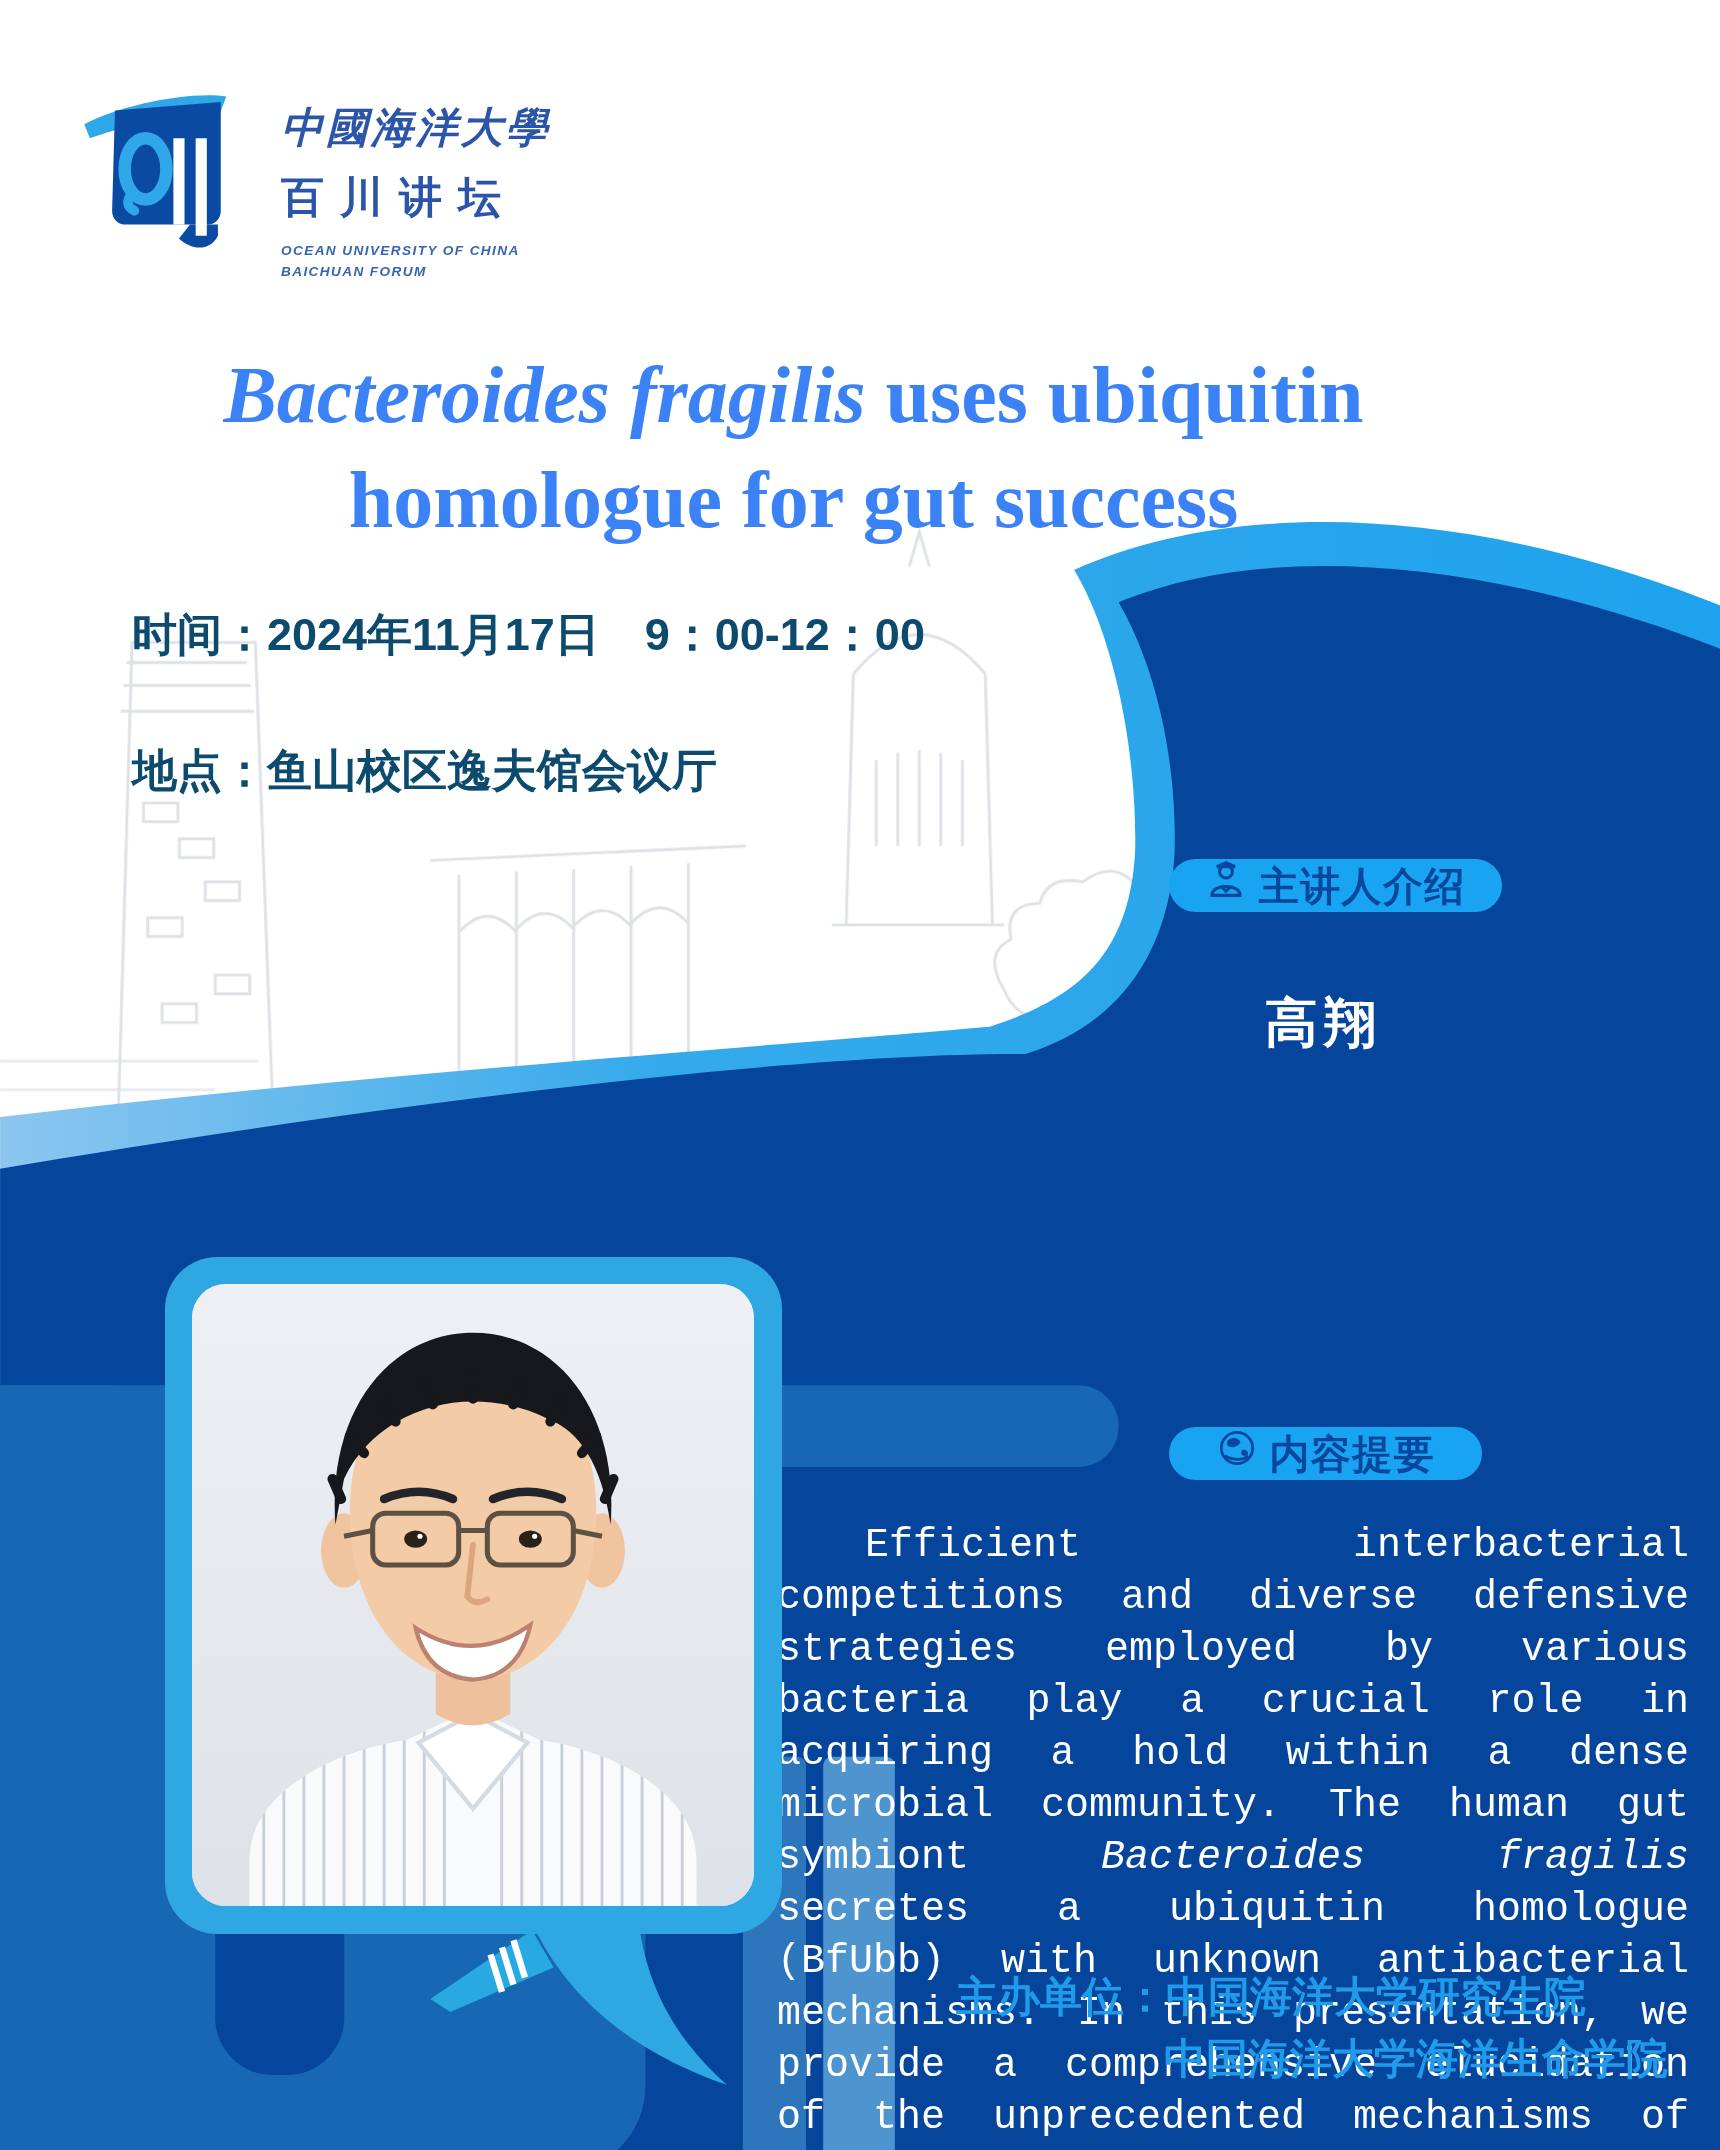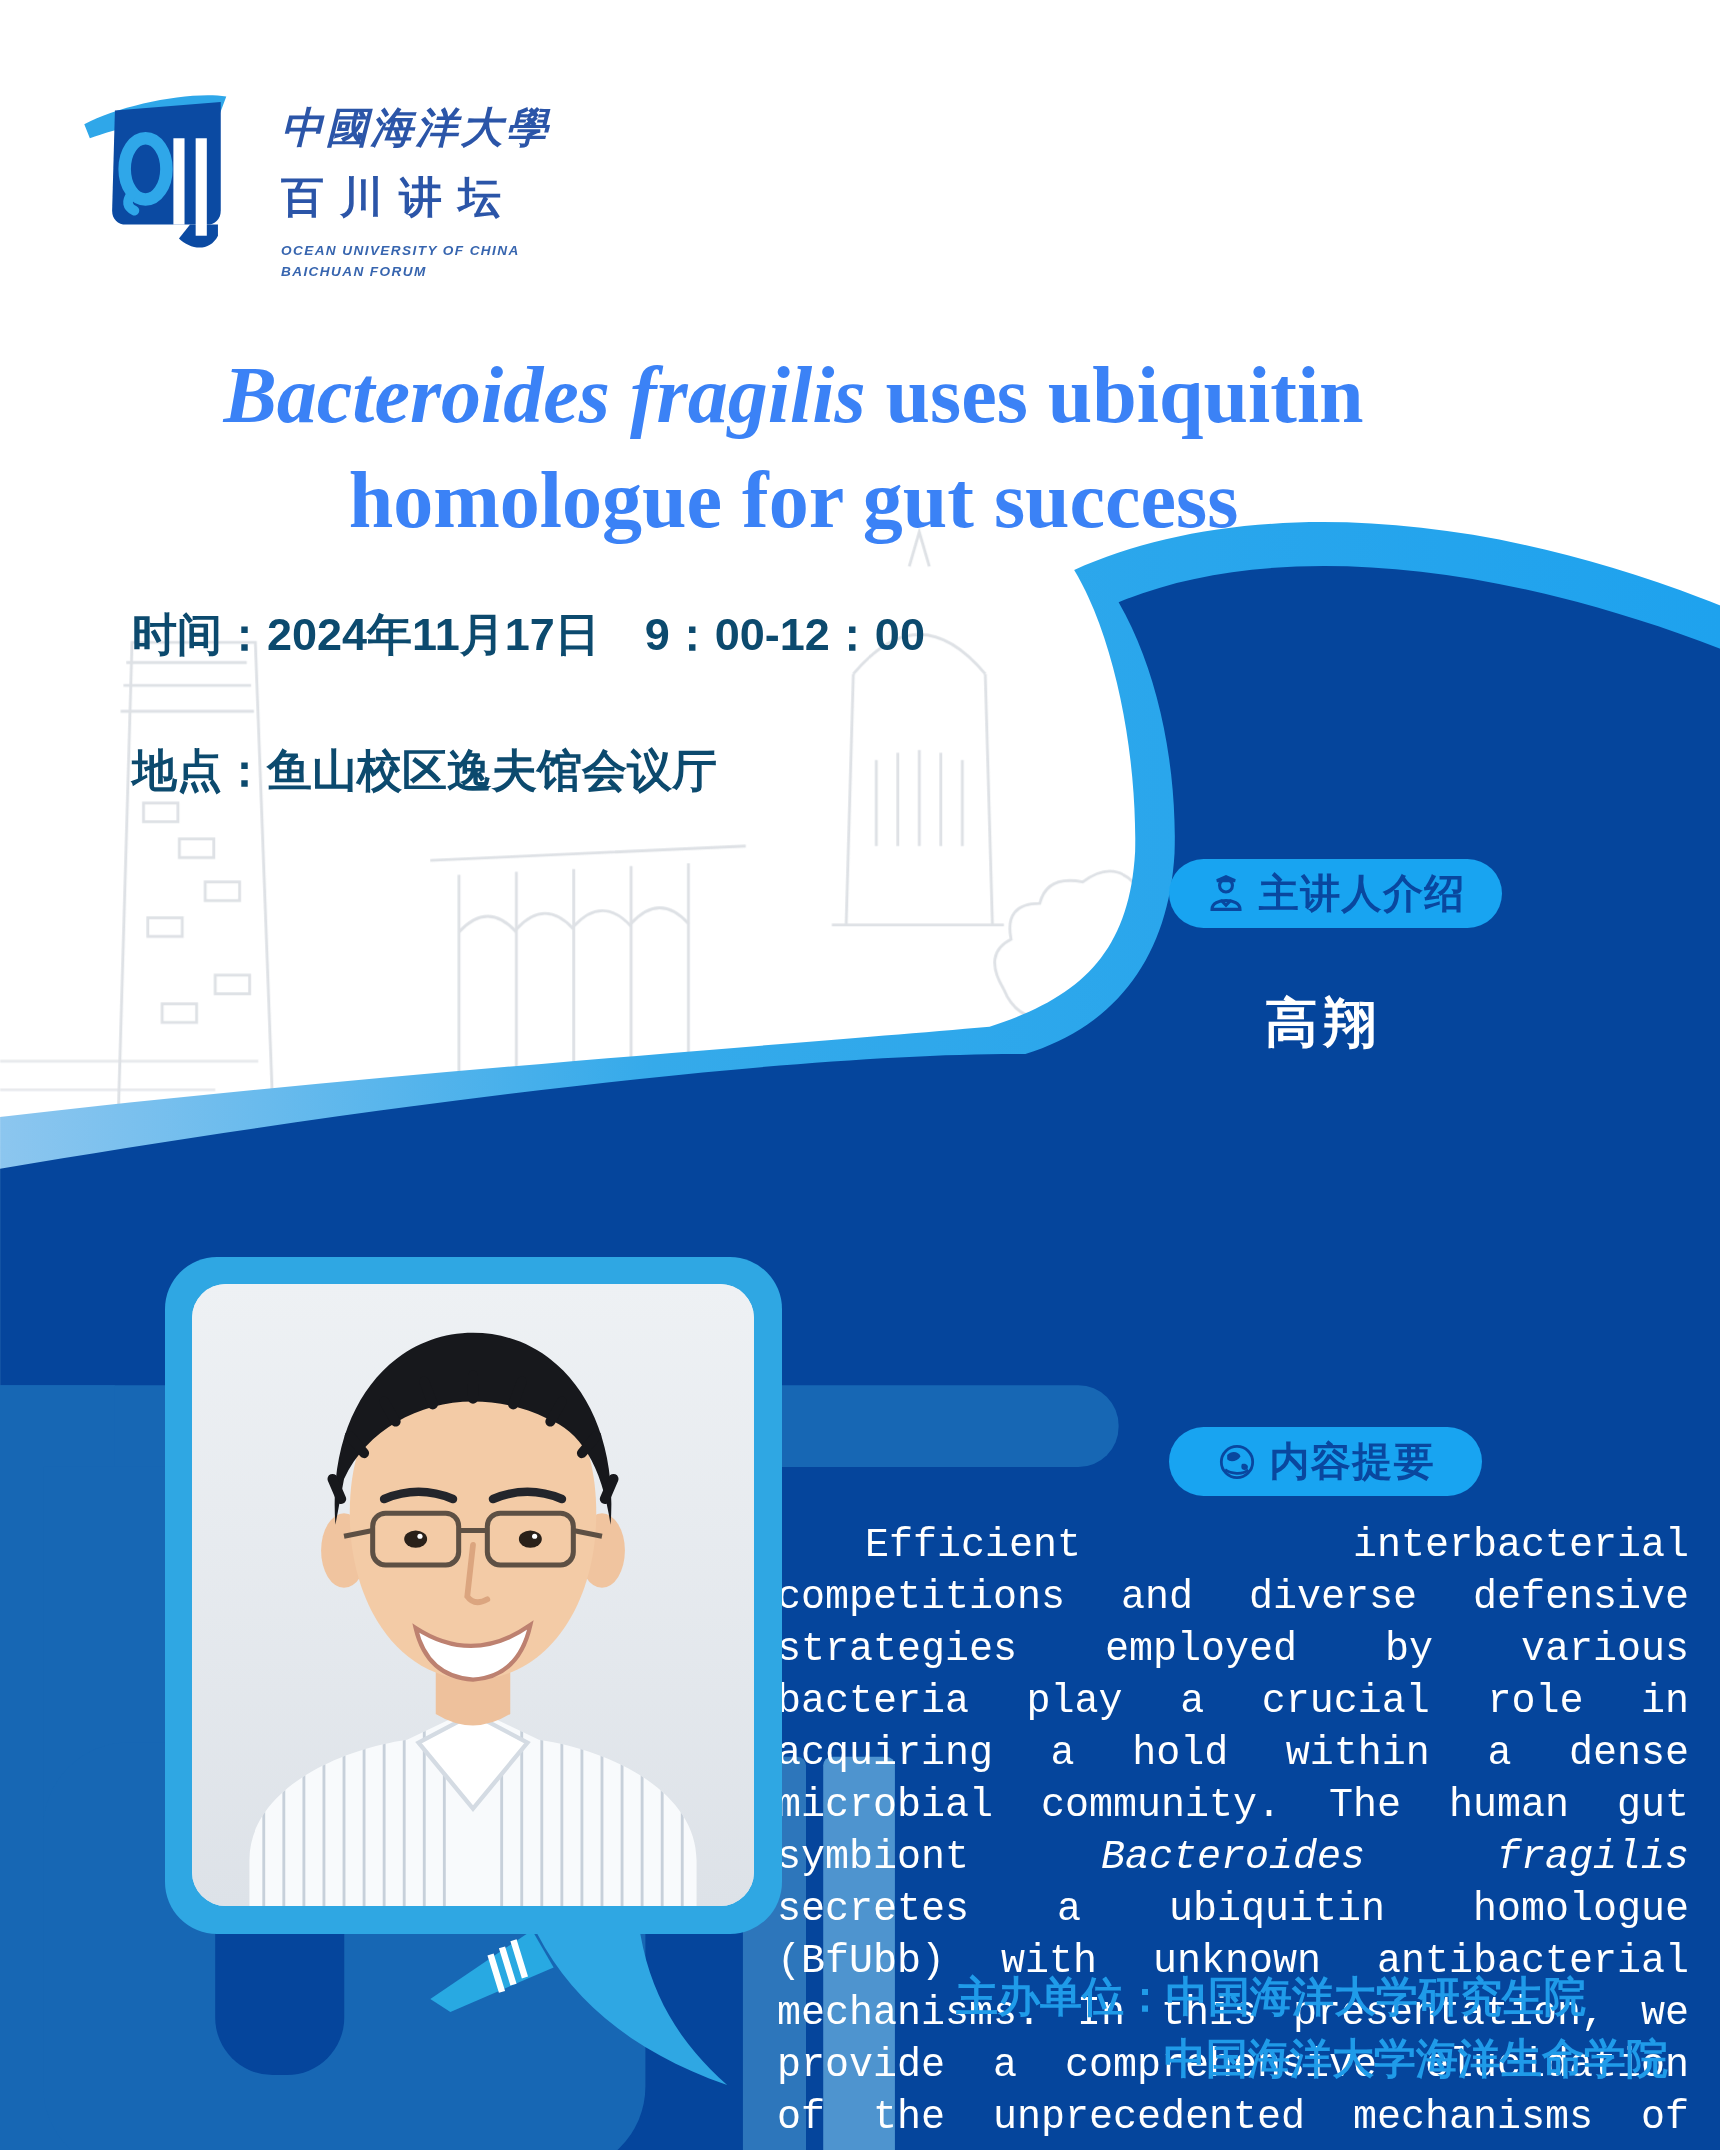--- a/index.html
+++ b/index.html
@@ -16,22 +16,22 @@
   
   .title{position:absolute;left:0;top:343px;width:1587px;text-align:center;
          font-family:"Liberation Serif","DejaVu Serif",serif;font-weight:700;
          font-size:80px;line-height:105px;color:#3b82f6;}
   .title i{font-style:italic;}
   
   .info{position:absolute;left:132px;color:#0c4a6e;font-weight:700;font-size:45px;white-space:nowrap;}
   .info.time{top:605px;}
   .info.place{top:741px;}
   
-  .badge{position:absolute;height:69px;border-radius:37px;background:#18A4F1;
-         display:flex;align-items:center;justify-content:center;gap:11.5px;}
+  .badge{position:absolute;height:53px;border-radius:37px;background:#18A4F1;
+         display:flex;justify-content:center;gap:11.5px;}
   .badge-speaker{left:1169px;top:859px;width:333px;}
   .badge-abstract{left:1169px;top:1427px;width:313px;}
   .badge span{color:#09479F;font-size:40px;font-weight:700;letter-spacing:1.4px;}
   .badge svg{width:42px;height:42px;}
   
   .speaker-name{position:absolute;left:882px;top:988px;width:883px;text-align:center;
                 color:#ffffff;font-size:53px;font-weight:600;letter-spacing:5.7px;}
   .speaker-bio{position:absolute;left:800px;top:1048px;width:889px;color:#ffffff;
                font-size:40px;line-height:72px;font-weight:500;text-align:justify;
                text-indent:2em;}

